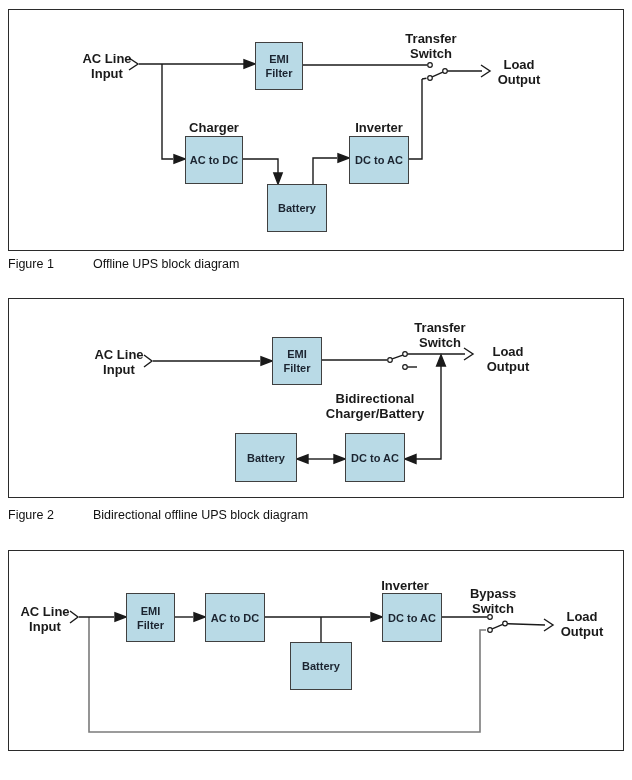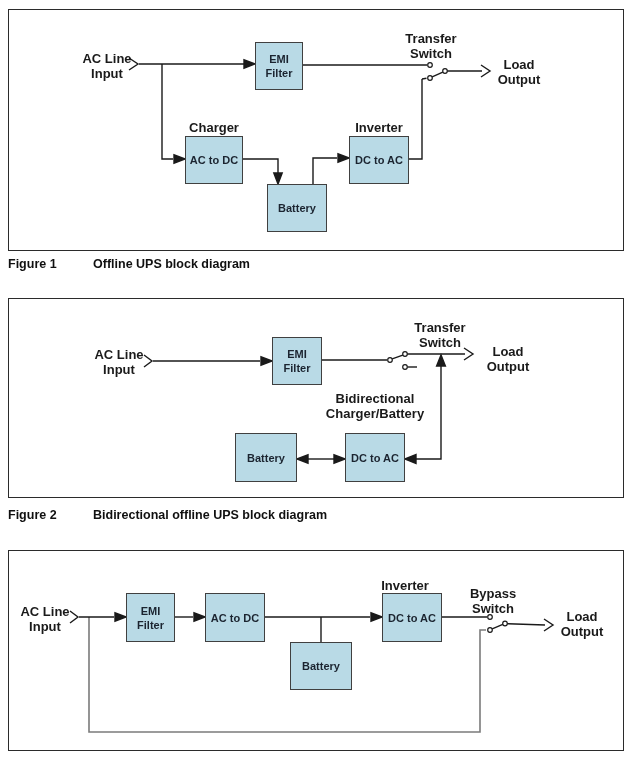--- a/index.html
+++ b/index.html
@@ -34,21 +34,21 @@
     position:absolute;
     transform:translate(-50%,-50%);
     text-align:center;
     font-size:13px;font-weight:600;color:#1a1a1a;
     line-height:14.5px;white-space:nowrap;
     z-index:2;
   }
   .caption{
     position:absolute;left:8px;
     display:flex;align-items:baseline;
-    font-size:12.5px;font-weight:700;color:#101010;
+    font-size:12.5px;font-weight:400;color:#101010;
     z-index:2;
   }
   .caption .fig-num{width:85px;flex:0 0 85px;}
 </style>
 </head>
 <body>
 
 <div class="page">
 
   <svg class="connectors" width="632" height="780" viewBox="0 0 632 780">

